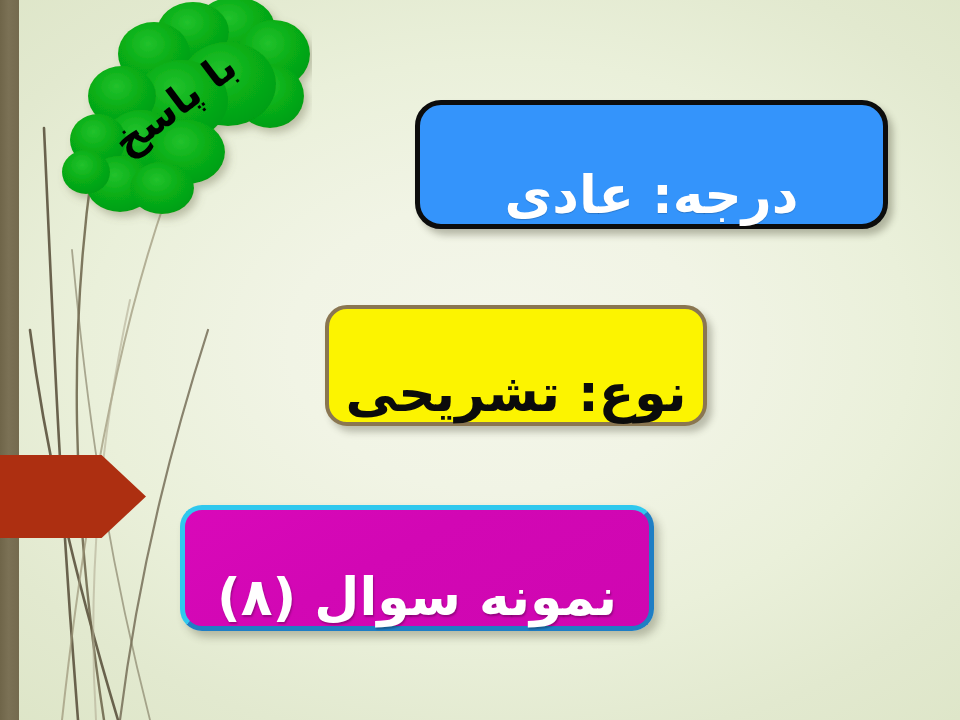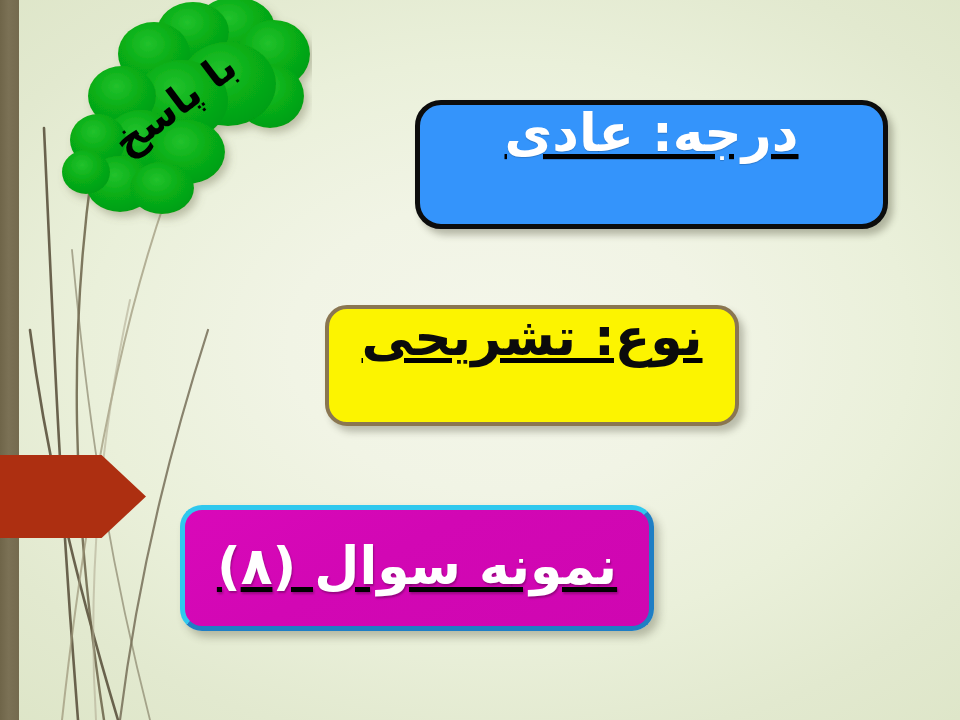--- a/index.html
+++ b/index.html
@@ -85,26 +85,25 @@
     color: #000000;
     white-space: nowrap;
     letter-spacing: 0px;
     font-family: "DejaVu Sans", "Liberation Sans", sans-serif;
   }
 
   
   .box {
     position: absolute;
     display: flex;
-    align-items: flex-start;
+    align-items: flex-end;
     justify-content: center;
     box-sizing: border-box;
     z-index: 7;
     text-align: center;
-    text-decoration: underline;
   }
   .box span {
     white-space: nowrap;
     line-height: 1.1;
     font-family: "DejaVu Sans", "Liberation Sans", sans-serif;
   }
 
   
   .box-degree {
     left: 415px;
@@ -120,21 +119,21 @@
     color: #ffffff;
     font-size: 52px;
     font-weight: bold;
     text-shadow: 0 1px 1px rgba(0,0,0,0.18);
   }
 
   
   .box-type {
     left: 325px;
     top: 305px;
-    width: 414px;
+    width: 382px;
     height: 121px;
     background: #fcf400;
     border: 4px solid #8a7651;
     border-radius: 22px;
     box-shadow: 5px 6px 7px rgba(60, 60, 40, 0.30);
   }
   .box-type span {
     color: #0b0b0b;
     font-size: 52px;
     font-weight: bold;

